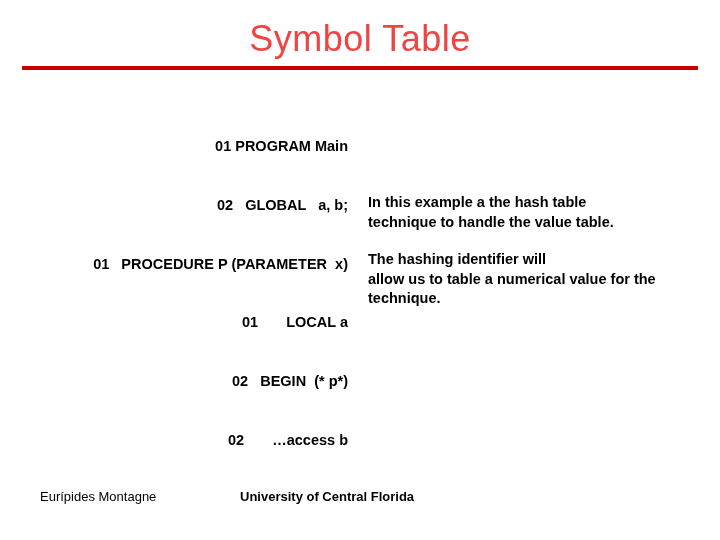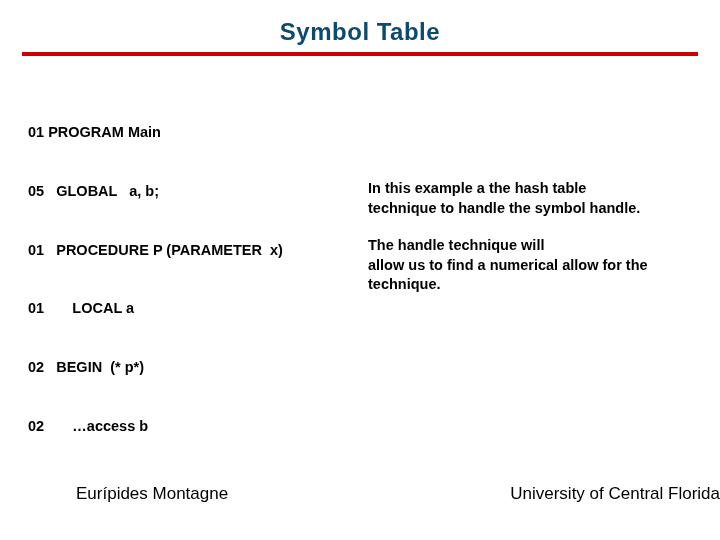--- a/index.html
+++ b/index.html
@@ -9,23 +9,23 @@
       background: #ffffff;
       font-family: Arial, Helvetica, sans-serif;
       position: relative;
       overflow: hidden;
     }
     .title-block {
       text-align: center;
       padding-top: 18px;
     }
     .title {
-      font-size: 24px;
-      font-weight: bold;
-      color: #0c4a6e;
+      font-size: 36px;
+      font-weight: normal;
+      color: #ef4444;
       letter-spacing: 0.5px;
     }
     .title-rule {
       height: 4px;
       background: #cc0000;
       margin: 6px 22px 0 22px;
     }
     .content {
       display: flex;
       padding: 28px 22px 0 28px;
@@ -33,73 +33,72 @@
     }
     .code-col {
       flex: 0 0 320px;
       font-size: 14.5px;
       font-weight: bold;
       color: #000;
       line-height: 1.35;
       white-space: pre;
       font-family: Arial, Helvetica, sans-serif;
     }
-    .code-col div { white-space: pre; }
+    .code-col div { white-space: pre; text-align: right; }
     .explain-col {
       flex: 1;
       padding-top: 95px;
       font-size: 14.5px;
       font-weight: bold;
       color: #000;
       line-height: 1.35;
     }
     .explain-col p { margin-bottom: 18px; }
     .footer {
       position: absolute;
       left: 0;
       bottom: 36px;
       width: 100%;
       display: flex;
-      font-size: 17px;
+      font-size: 13px;
       color: #000;
-      padding-left: 36px;
     }
     .footer-left { padding-left: 40px; flex: 0 0 230px; }
-    .footer-center { flex: 1; text-align: right; padding-left: 10px; }
+    .footer-center { flex: 1; text-align: left; padding-left: 10px; font-weight: bold; }
   </style>
 </head>
 <body>
 
 <div class="title-block">
   <div class="title">Symbol Table</div>
   <div class="title-rule"></div>
 </div>
 
 <div class="content">
   <div class="code-col">
     <div>01 PROGRAM Main</div>
-    <div>05   GLOBAL   a, b;</div>
+    <div>02   GLOBAL   a, b;</div>
     <div>01   PROCEDURE P (PARAMETER  x)</div>
     <div>01       LOCAL a</div>
     <div>02   BEGIN  (* p*)</div>
     <div>02       …access b</div>
     
     
     
     
     
   </div>
   <div class="explain-col">
     <p>
       <span>In  this example a   the hash table</span><br>
-      <span>technique to handle the symbol handle.</span>
+      <span>technique to handle the value table.</span>
     </p>
     <p>
-      <span>The handle technique will</span><br>
-      <span>allow us to find a numerical allow for the</span><br>
+      <span>The hashing identifier will</span><br>
+      <span>allow us to table a numerical value for the</span><br>
       <span>technique.</span>
     </p>
   </div>
 </div>
 
 <div class="footer">
   <div class="footer-left">Eurípides Montagne</div>
   <div class="footer-center">University of Central Florida</div>
 </div>
 

